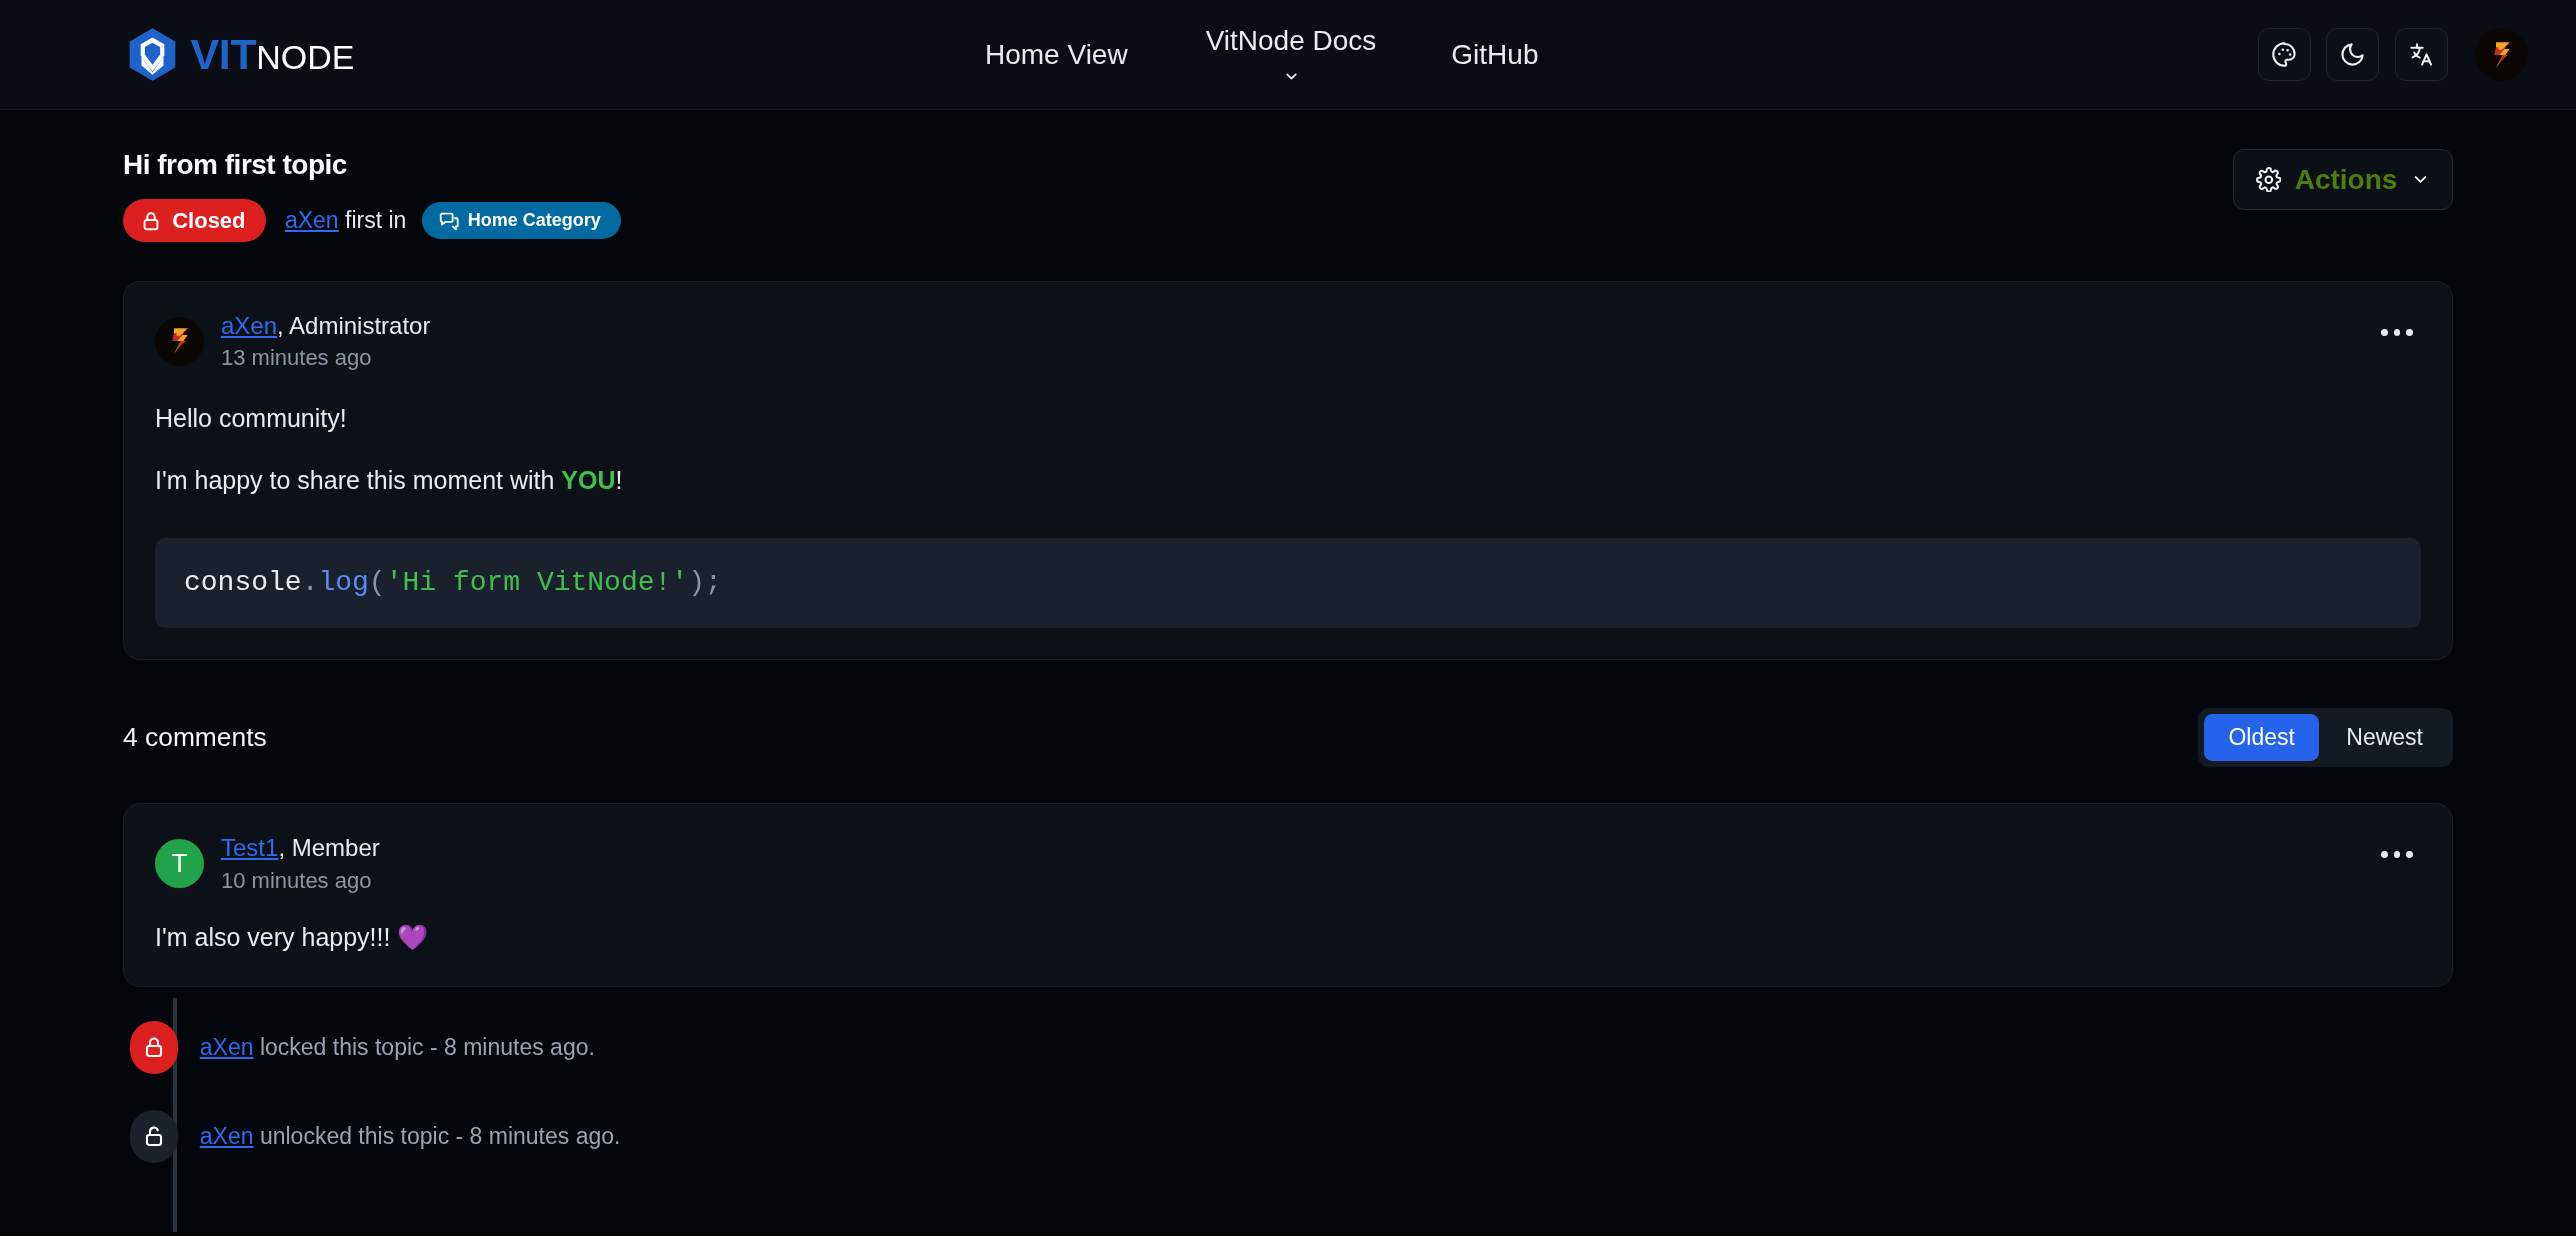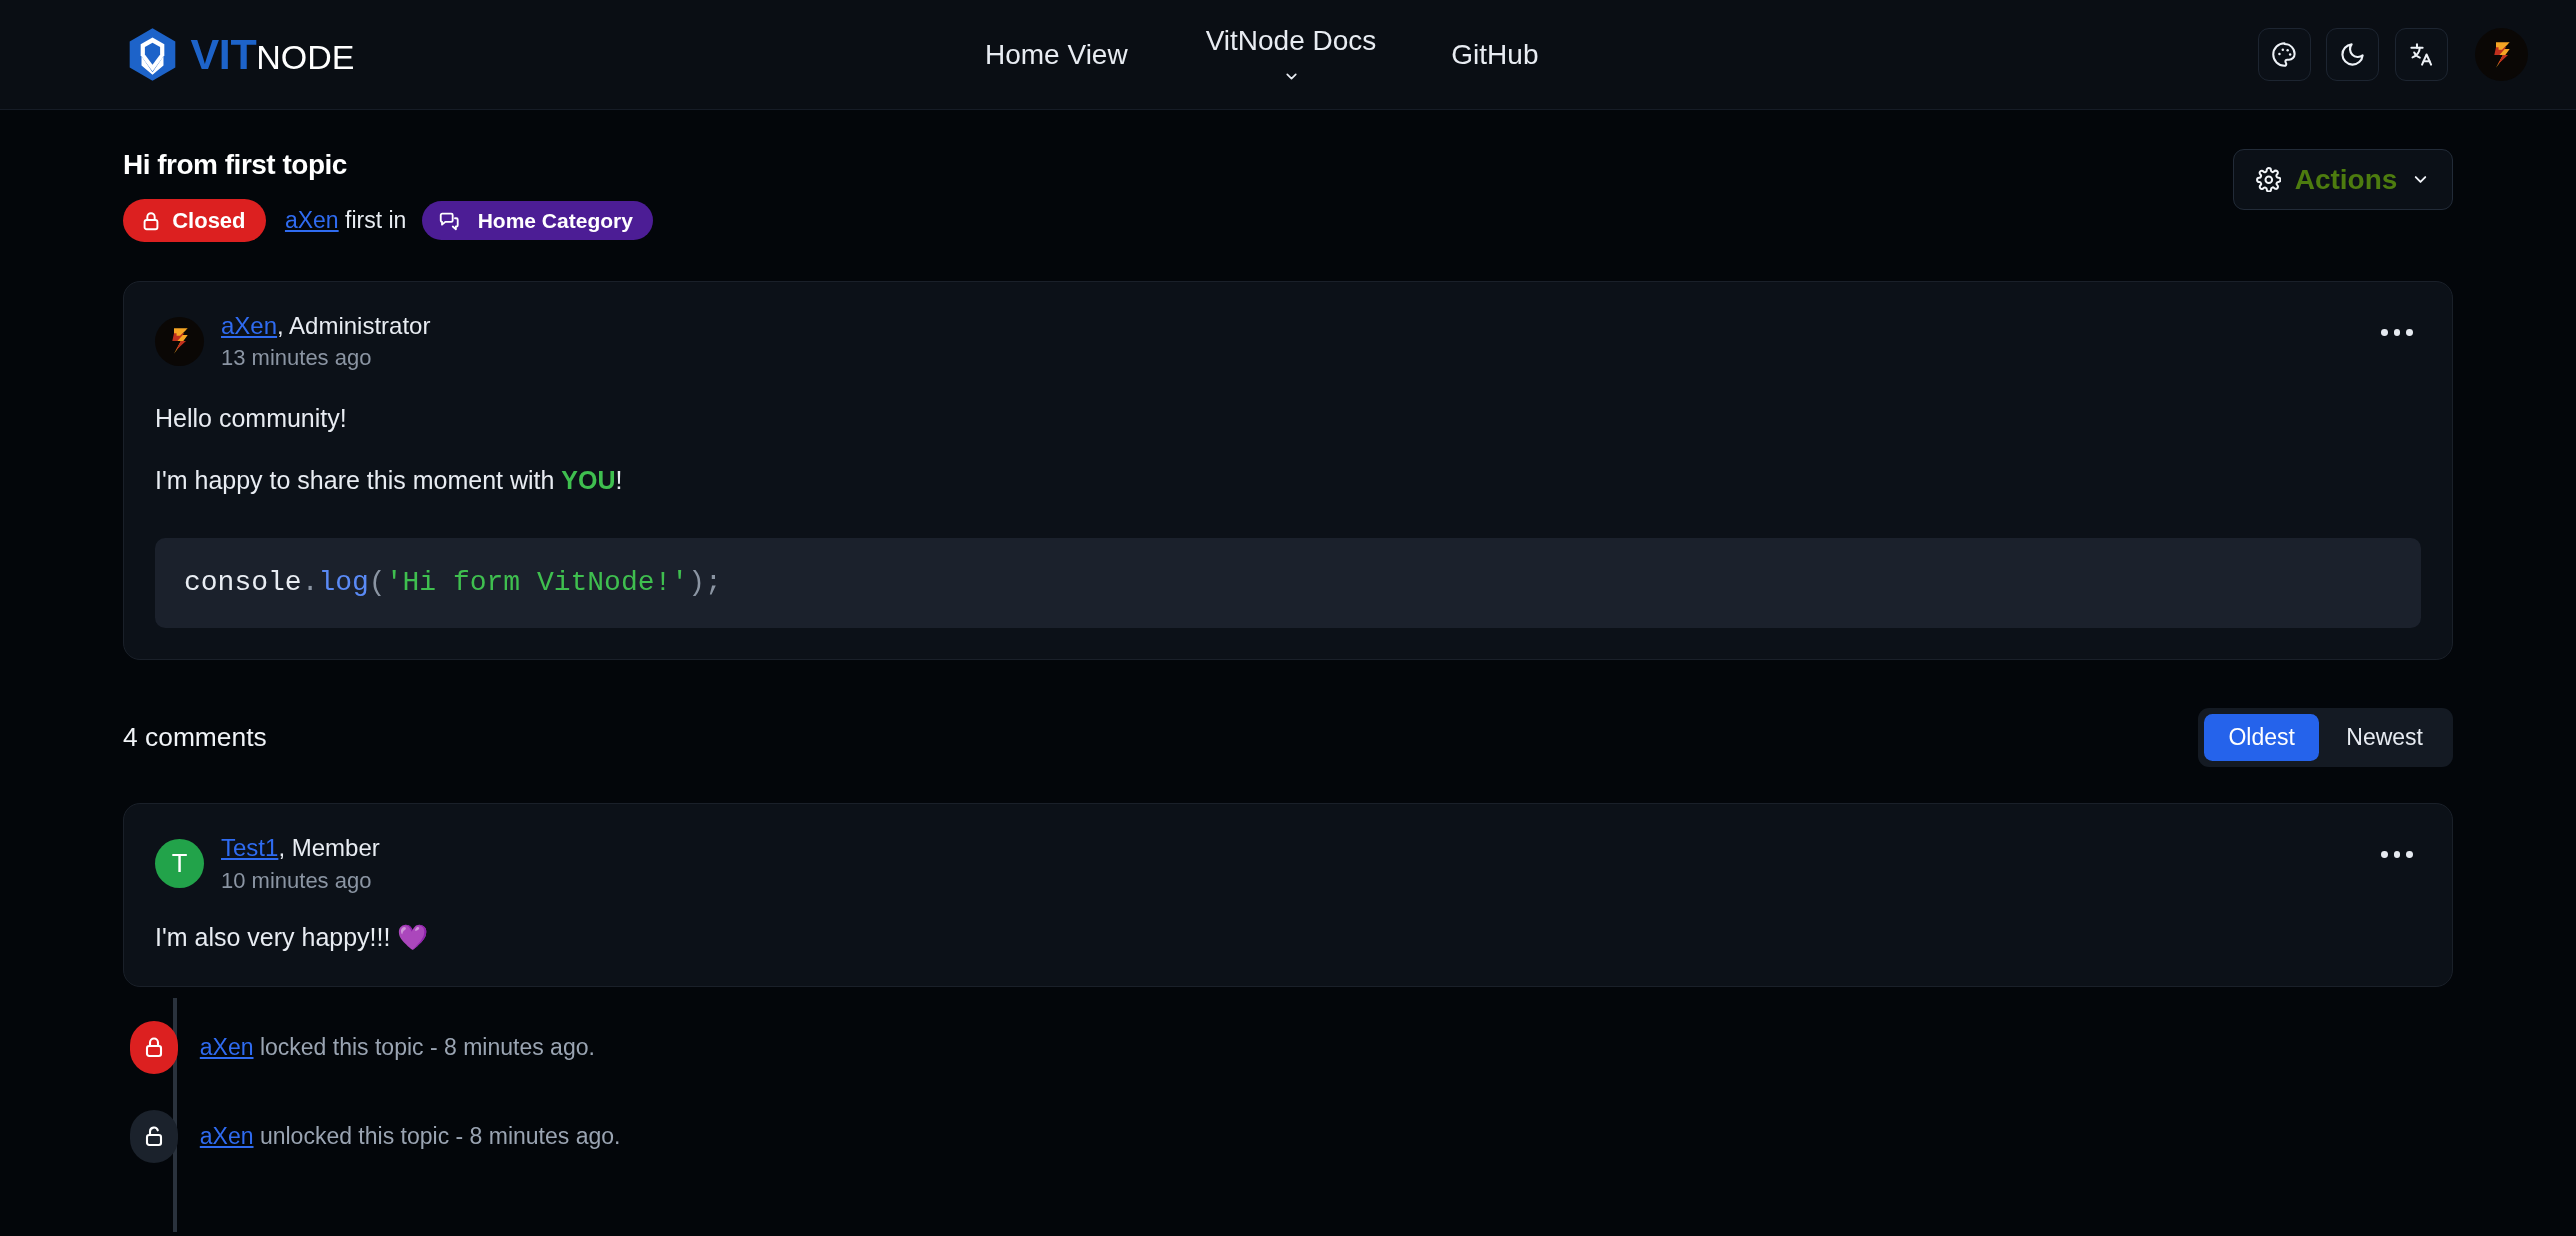--- a/index.html
+++ b/index.html
@@ -120,25 +120,25 @@
     font-weight: 700;
     font-size: 22px;
     border-radius: 851px;
     padding: 8.5px 20.4px 8.5px 17px;
   }
   .meta-text { margin-left: 19px; color: #e8ecf2; }
   .link { color: #2f6bf0; text-decoration: underline; cursor: pointer; }
   .badge-category {
     display: inline-flex;
     align-items: center;
-    gap: 18px;
-    background: #4c1d95;
+    gap: 8px;
+    background: #0369a1;
     color: #ffffff;
     font-weight: 700;
-    font-size: 21px;
+    font-size: 18px;
     border-radius: 851px;
     padding: 7.7px 20.4px 7.7px 16px;
     margin-left: 15.3px;
     cursor: pointer;
   }
 
   .actions-btn {
     display: inline-flex;
     align-items: center;
     gap: 13.6px;

